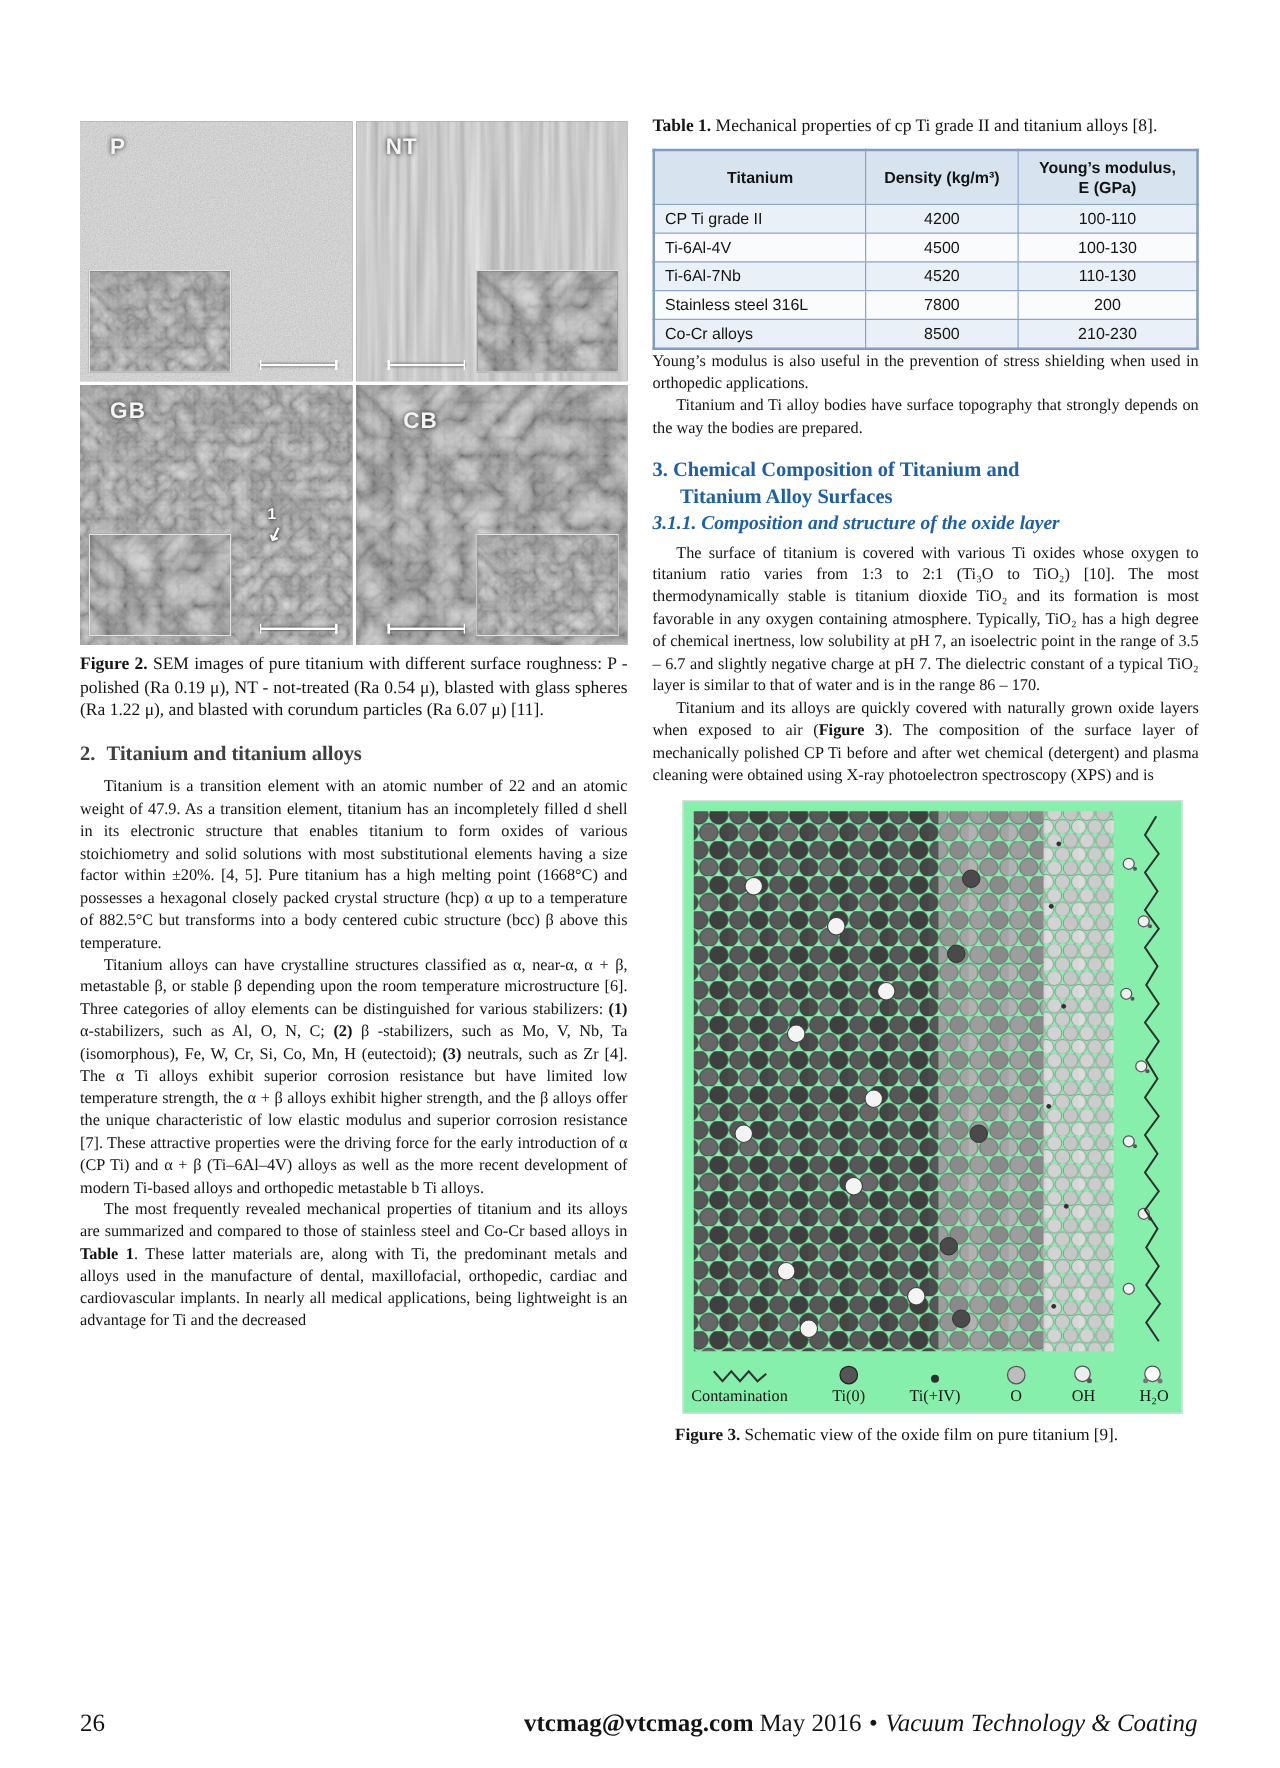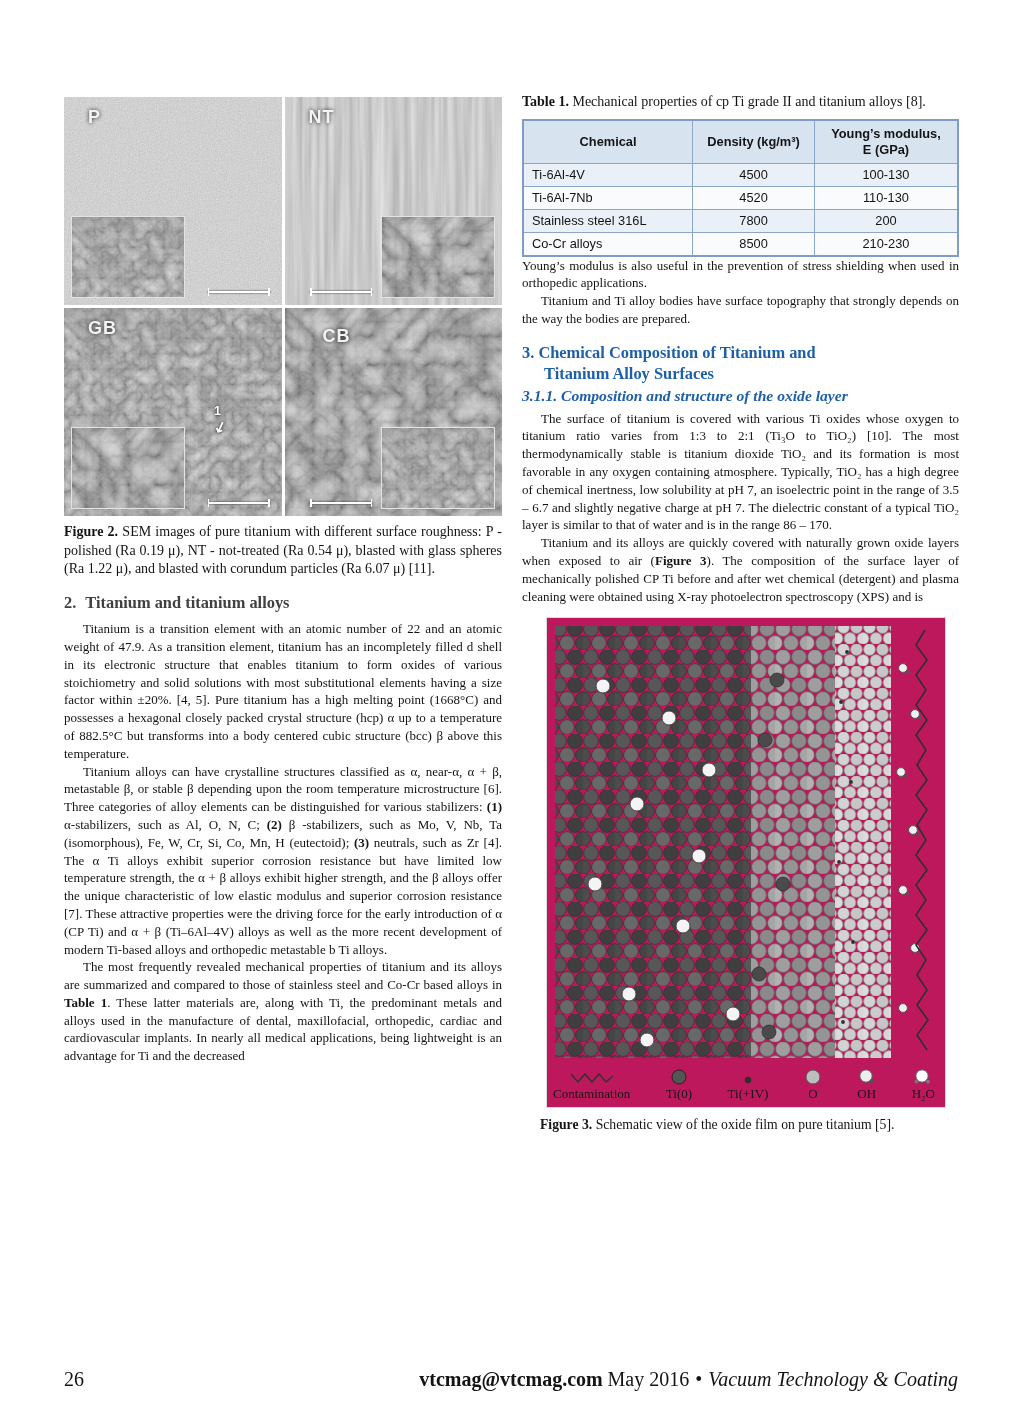--- a/index.html
+++ b/index.html
@@ -48,21 +48,21 @@
     padding:5px 6px;border:1px solid #8aa6c9;white-space:pre-line;line-height:1.25;}
   table.t1 td{padding:3.5px 8px;border:1px solid #8aa6c9;}
   table.t1 td.mat{text-align:left;}
   table.t1 td.num{text-align:center;}
   table.t1 tbody tr:nth-child(odd) td{background:#eaf0f8;}
   table.t1 tbody tr:nth-child(even) td{background:#f9fbfd;}
 
   .aftertable{margin-top:13px;}
 
   
-  .fig3{margin:12px 0 0 24px;width:390px;border:1px solid #dcdcdc;background:#be185d;padding:4px 4px 2px 4px;}
+  .fig3{margin:12px 0 0 24px;width:390px;border:1px solid #dcdcdc;background:#86efac;padding:4px 4px 2px 4px;}
   .fig3 svg.schem{display:block;}
   .legend{display:flex;justify-content:space-between;align-items:flex-end;padding:6px 6px 3px 2px;}
   .lg{display:flex;flex-direction:column;align-items:center;gap:1px;font-size:13px;line-height:1.1;}
   .fig3cap{margin:9px 0 0 18px;font-size:13.7px;text-align:left;}
 
   
   .footer{position:absolute;top:1368px;left:64px;width:894px;height:24px;font-size:20px;}
   .f-page{position:absolute;left:0;top:0;}
   .f-center{position:absolute;left:50%;transform:translateX(-50%);top:0;font-weight:bold;}
   .f-right{position:absolute;right:0;top:0;margin-left:36px;}
@@ -217,27 +217,32 @@
     <p class="caption" style="margin:0;"><b>Table 1.</b><span> Mechanical properties of cp Ti grade II and titanium alloys [8].</span></p>
 
     <table class="t1">
       <colgroup>
           <col style="width:39%">
           <col style="width:28%">
           <col style="width:33%">
         </colgroup>
       <thead>
         <tr>
-          <th>Chemical</th>
+          <th>Titanium</th>
           <th>Density (kg/m³)</th>
           <th>Young’s modulus,
 E (GPa)</th>
         </tr>
       </thead>
       <tbody>
+        <tr>
+          <td class="mat">CP Ti grade II</td>
+          <td class="num">4200</td>
+          <td class="num">100-110</td>
+        </tr>
         <tr>
           <td class="mat">Ti-6Al-4V</td>
           <td class="num">4500</td>
           <td class="num">100-130</td>
         </tr>
         <tr>
           <td class="mat">Ti-6Al-7Nb</td>
           <td class="num">4520</td>
           <td class="num">110-130</td>
         </tr>
@@ -359,21 +364,21 @@
           <svg width="20" height="18">
               <circle cx="9" cy="8" r="6.2" fill="#ffffff" stroke="#555"></circle>
               <circle cx="3.5" cy="13.5" r="2" fill="#777"></circle>
               <circle cx="15" cy="13.8" r="2" fill="#777"></circle>
             </svg>
           <span>H₂O</span>
         </span>
       </div>
     </figure>
 
-    <p class="fig3cap"><b>Figure 3.</b><span> Schematic view of the oxide film on pure titanium [5].</span></p>
+    <p class="fig3cap"><b>Figure 3.</b><span> Schematic view of the oxide film on pure titanium [9].</span></p>
   </div>
 
   <div class="footer">
     <span class="f-page">26</span>
     <span class="f-center">vtcmag@vtcmag.com</span>
     <span class="f-right">
       <span>May 2016</span><span class="bullet">•</span><i>Vacuum Technology &amp; Coating</i>
     </span>
   </div>
 

